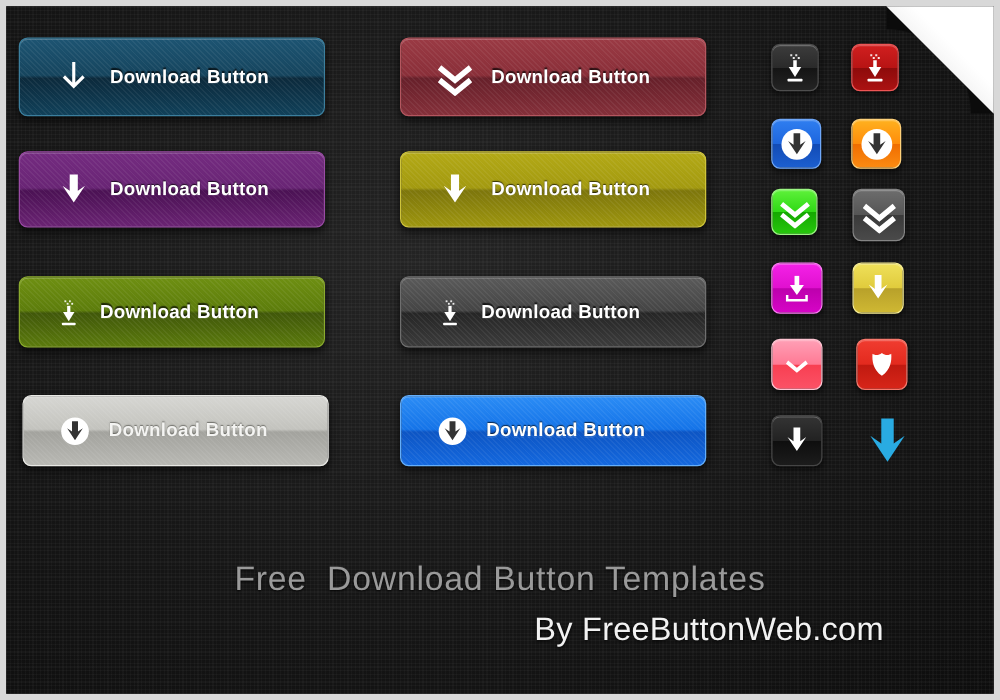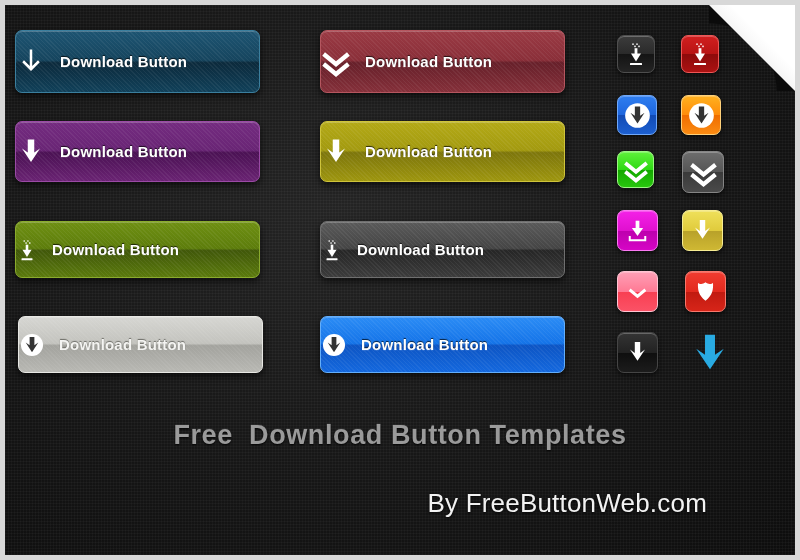--- a/index.html
+++ b/index.html
@@ -54,21 +54,21 @@
     background: radial-gradient(circle at 0% 100%, rgba(0,0,0,0) 55%, #0b0b0b 56%);
   }
 
   
   .btn {
     position: absolute;
     box-sizing: border-box;
     display: flex;
     align-items: center;
     border-radius: 7px;
-    padding: 0 0;
+    padding: 0 28px;
     overflow: hidden;
     box-shadow: 0 3px 7px rgba(0,0,0,0.65),
                 inset 0 1px 0 rgba(255,255,255,0.22);
     cursor: pointer;
   }
   .btn::after {
     
     content: "";
     position: absolute; inset: 0;
     background-image: repeating-linear-gradient(
@@ -132,24 +132,25 @@
 
   .plain-arrow { position: absolute; cursor: pointer; }
 
   
   #caption {
     position: absolute;
     left: 0; right: 0;
     text-align: center;
     color: #9a9a9a;
     font-size: 27px;
-    font-weight: bold;
+    font-weight: normal;
     letter-spacing: 0.6px;
     text-shadow: 0 1px 2px rgba(0,0,0,0.9), 0 -1px 0 rgba(255,255,255,0.07);
     white-space: pre;
+    margin-top: 28px;
   }
   #credit {
     position: absolute;
     right: 88px;
     color: #f2f2f2;
     font-size: 26px;
     letter-spacing: 0.2px;
     text-shadow: 0 1px 3px rgba(0,0,0,0.9);
     white-space: nowrap;
   }

